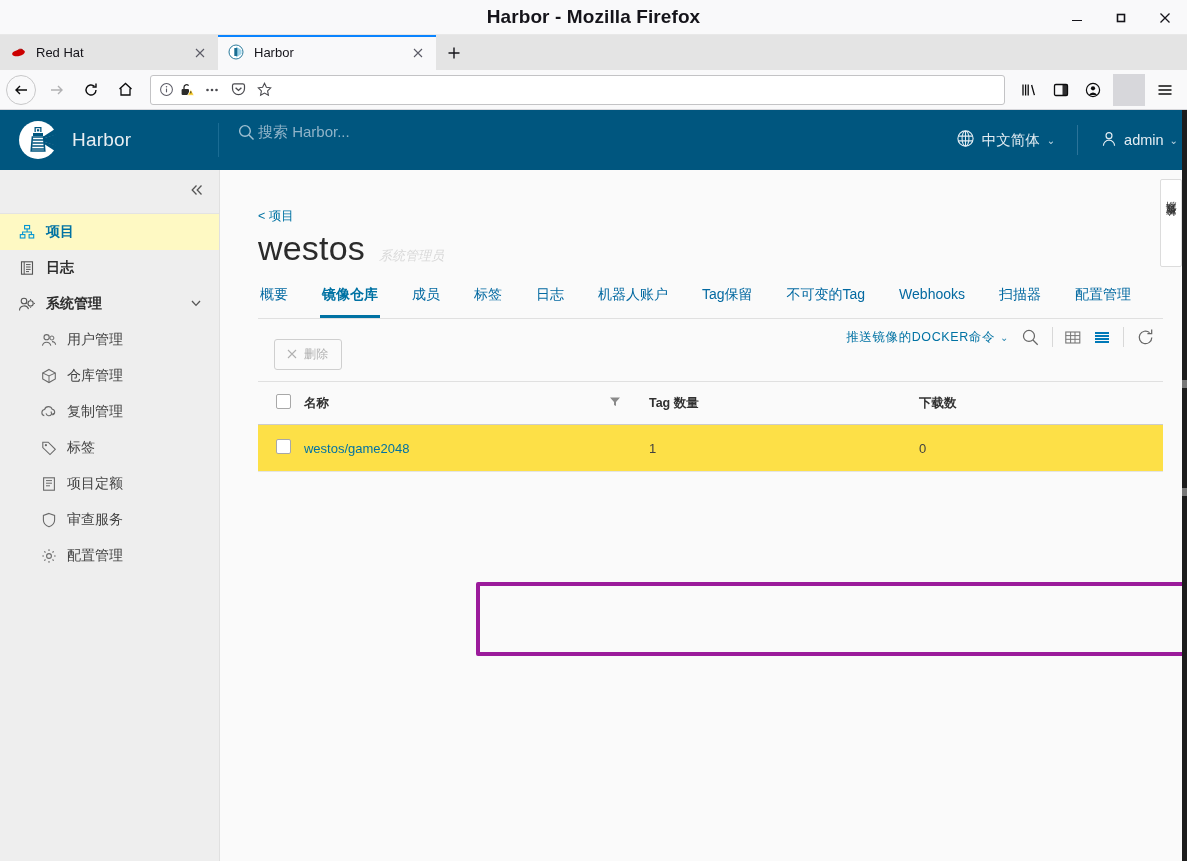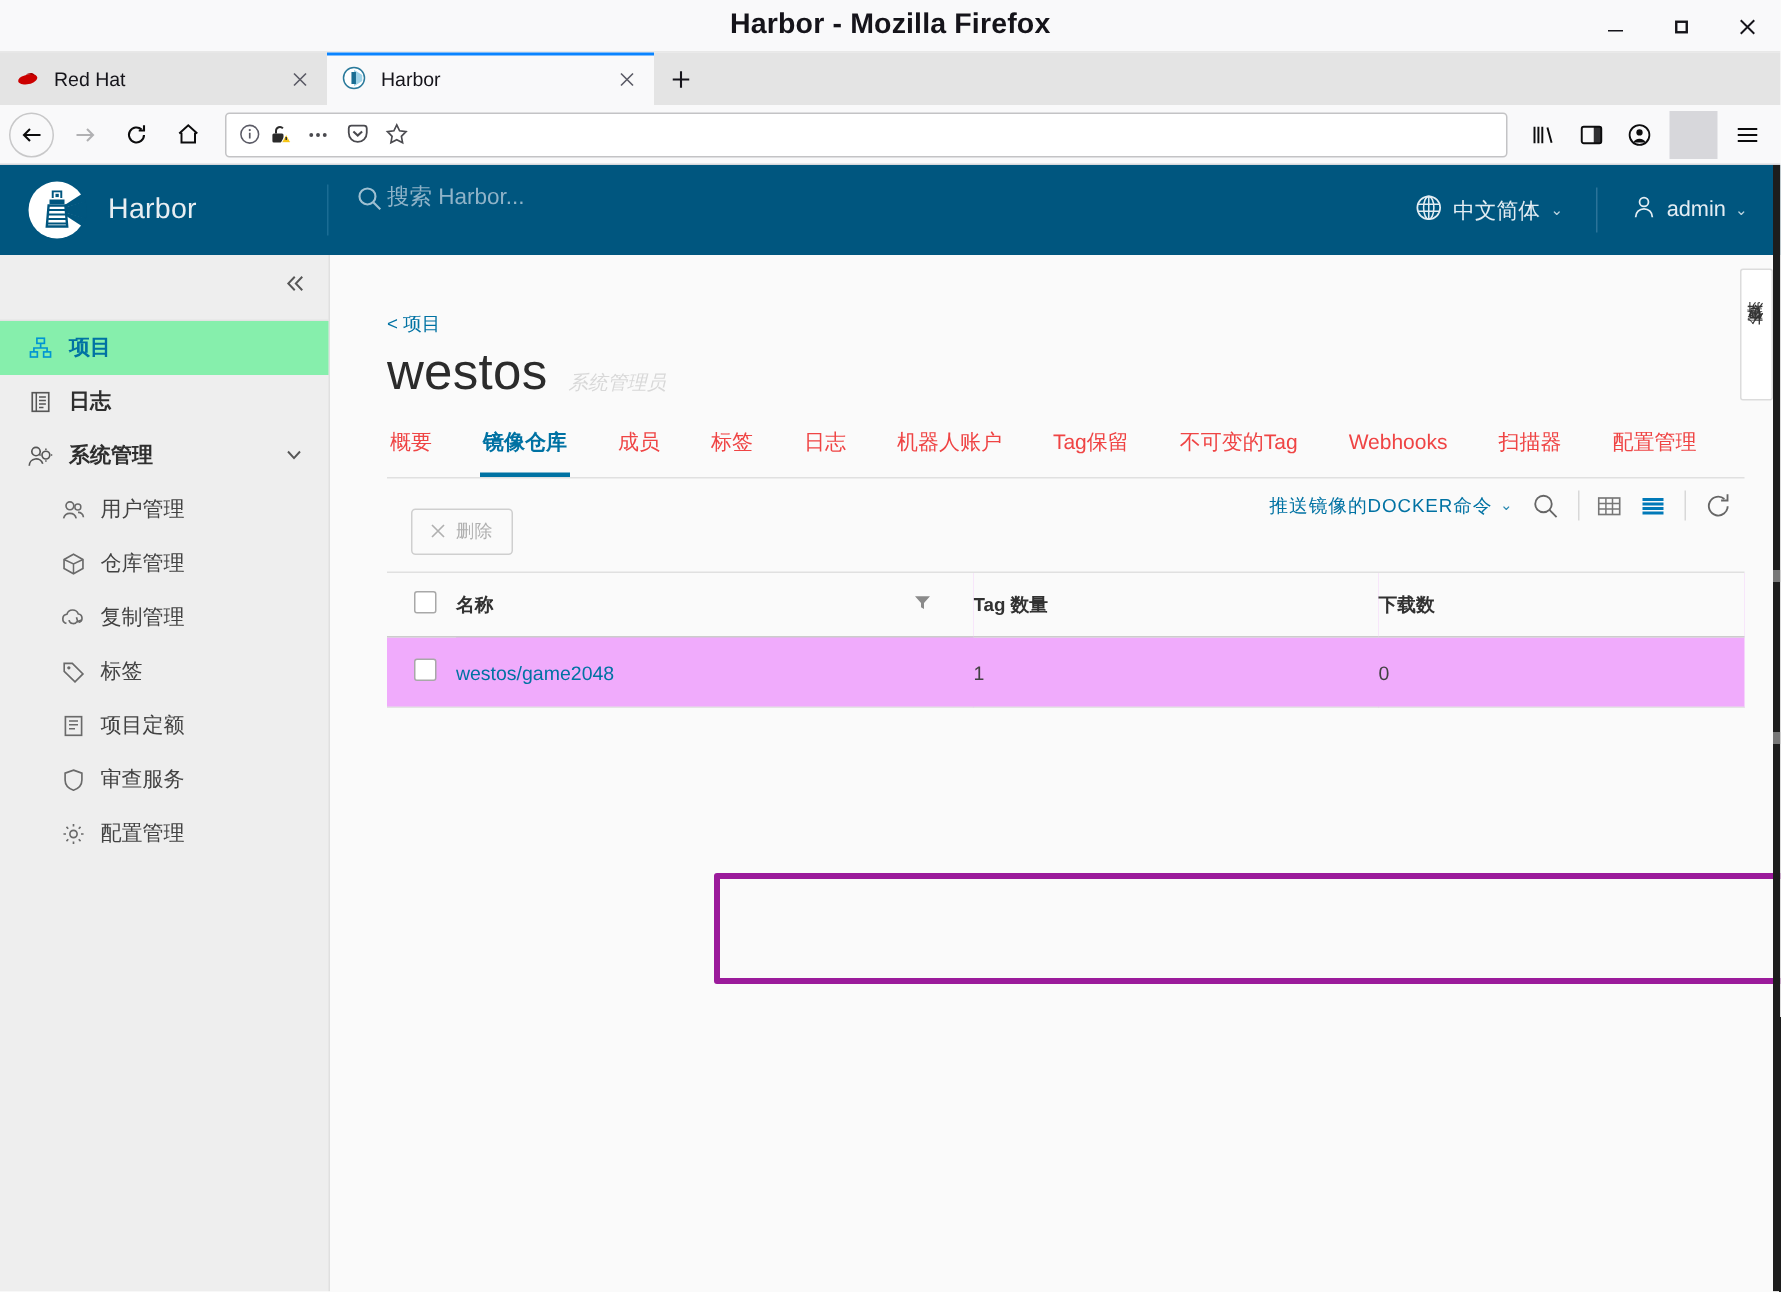--- a/index.html
+++ b/index.html
@@ -72,79 +72,79 @@
   .hb-brandname { font-size: 19px; color: #e8eef2; font-weight: 400; letter-spacing: .2px;}
   .hb-searchwrap {
     flex: 1; display: flex; align-items: flex-start; border-left: 1px solid #1a6c94; height: 34px; padding-left: 18px;
   }
   .hb-search-icon { margin-right: 2px; display:flex; }
   .hb-search-input {
     background: transparent; border: 0; outline: 0; color: #9fc0d2;
     font-size: 15px; font-family: inherit; width: 320px;
   }
   .hb-search-input::placeholder { color: #8fb3c8; opacity: 1; }
-  .hb-right { display: flex; align-items: center; padding-right: 22px; }
+  .hb-right { display: flex; align-items: center; padding-right: 9px; }
   .hb-lang { display: flex; align-items: center; gap: 7px; font-size: 14.5px; color: #e3edf3; padding-right: 22px;}
   .hb-divider { width: 1px; height: 30px; background: #2b7399; }
   .hb-user { display:flex; align-items:center; gap: 6px; font-size: 14.5px; color: #e3edf3; padding-left: 22px;}
   .caret { font-size: 10px; opacity: .85; }
 
   .hb-body { display: flex; height: 691px; }
 
   .hb-sidebar {
     width: 236px; background: #eeeeee; border-right: 1px solid #e0e0e0;
     display: flex; flex-direction: column;
   }
   .hb-collapse {
     height: 44px; display: flex; align-items: center; justify-content: flex-end;
     padding-right: 14px; color: #565656; border-bottom: 1px solid #e3e3e3;
   }
   .nav-item {
     height: 36px; display: flex; align-items: center; gap: 11px;
     padding-left: 18px; font-size: 14px; color: #2e2e2e; font-weight: 700;
   }
-  .nav-item.selected { background: #86efac; color: #0072a3; }
+  .nav-item.selected { background: #fef9c3; color: #0072a3; }
   .nav-item .nav-ico { width: 17px; height: 17px; display:flex; align-items:center; justify-content:center; color:#565656;}
   .nav-item.selected .nav-ico { color: #0095d3; }
   .nav-item .chev { margin-left: auto; margin-right: 16px; color:#565656; }
   .nav-sub {
     height: 36px; display: flex; align-items: center; gap: 10px;
     padding-left: 40px; font-size: 14px; color: #424242; font-weight: 400;
   }
   .nav-sub .nav-ico { width: 17px; height: 17px; display:flex; align-items:center; justify-content:center; color:#6a6a6a;}
 
   .hb-main { flex: 1; background: #fafafa; position: relative; padding: 0 24px 0 38px; }
   .breadcrumb { color: #0072a3; font-size: 12.5px; padding-top: 38px; display:inline-block;}
   .proj-title-row { display: flex; align-items: baseline; gap: 14px; margin-top: 4px;}
   .proj-title { font-size: 34px; font-weight: 300; color: #2b2b2b; letter-spacing: .2px;}
   .proj-role { font-size: 13px; color: #d8d8d8; font-style: italic; }
 
   .tabs { display: flex; gap: 0; border-bottom: 1px solid #e0e0e0; margin-top: 8px; }
   .tab {
-    font-size: 14px; color: #ef4444; padding: 10px 2px 11px; margin-right: 30px;
+    font-size: 14px; color: #0369a1; padding: 10px 2px 11px; margin-right: 30px;
     border-bottom: 3px solid transparent; white-space: nowrap;
   }
   .tab.active { color: #0072a3; border-bottom-color: #0072a3; font-weight: 700; }
 
   .toolbar { position: relative; height: 60px; }
   .btn-delete {
     position: absolute; left: 16px; top: 20px;
     border: 1px solid #cfcfcf; border-radius: 3px; background: transparent;
     color: #b0b0b0; font-size: 12px; padding: 6px 12px; display: flex; align-items: center; gap: 7px;
     font-family: inherit; letter-spacing: .4px;
   }
   .toolbar-right {
     position: absolute; right: 8px; top: 8px; display: flex; align-items: center; gap: 12px;
   }
   .docker-cmd { color: #0072a3; font-size: 12.5px; letter-spacing: .6px; display:flex; align-items:center; gap:5px;}
   .tb-icon { color: #666; display: flex; align-items: center; }
   .tb-sep { width: 1px; height: 20px; background: #d8d8d8; }
 
   .table-wrap { border-top: 1px solid #e0e0e0; margin-top: 2px;}
-  .tbl { width: 100%; border-collapse: collapse; background: #f0abfc; }
+  .tbl { width: 100%; border-collapse: collapse; background: #fde047; }
   .tbl th {
     text-align: left; font-size: 12.5px; color: #313131; font-weight: 700;
     padding: 12px 10px 12px 0; border-bottom: 1px solid #cccccc; background: #fafafa;
   }
   .tbl td { font-size: 13px; color: #414141; padding: 14px 10px 14px 0; border-bottom: 1px solid #e4e4e4; }
   .col-check { width: 46px; padding-left: 18px !important; }
   .th-name { position: relative; }
   .sort-ico { position: absolute; right: 28px; top: 50%; transform: translateY(-50%); color: #8a8a8a; }
   .cell-link { color: #0072a3; }
   .chk {

